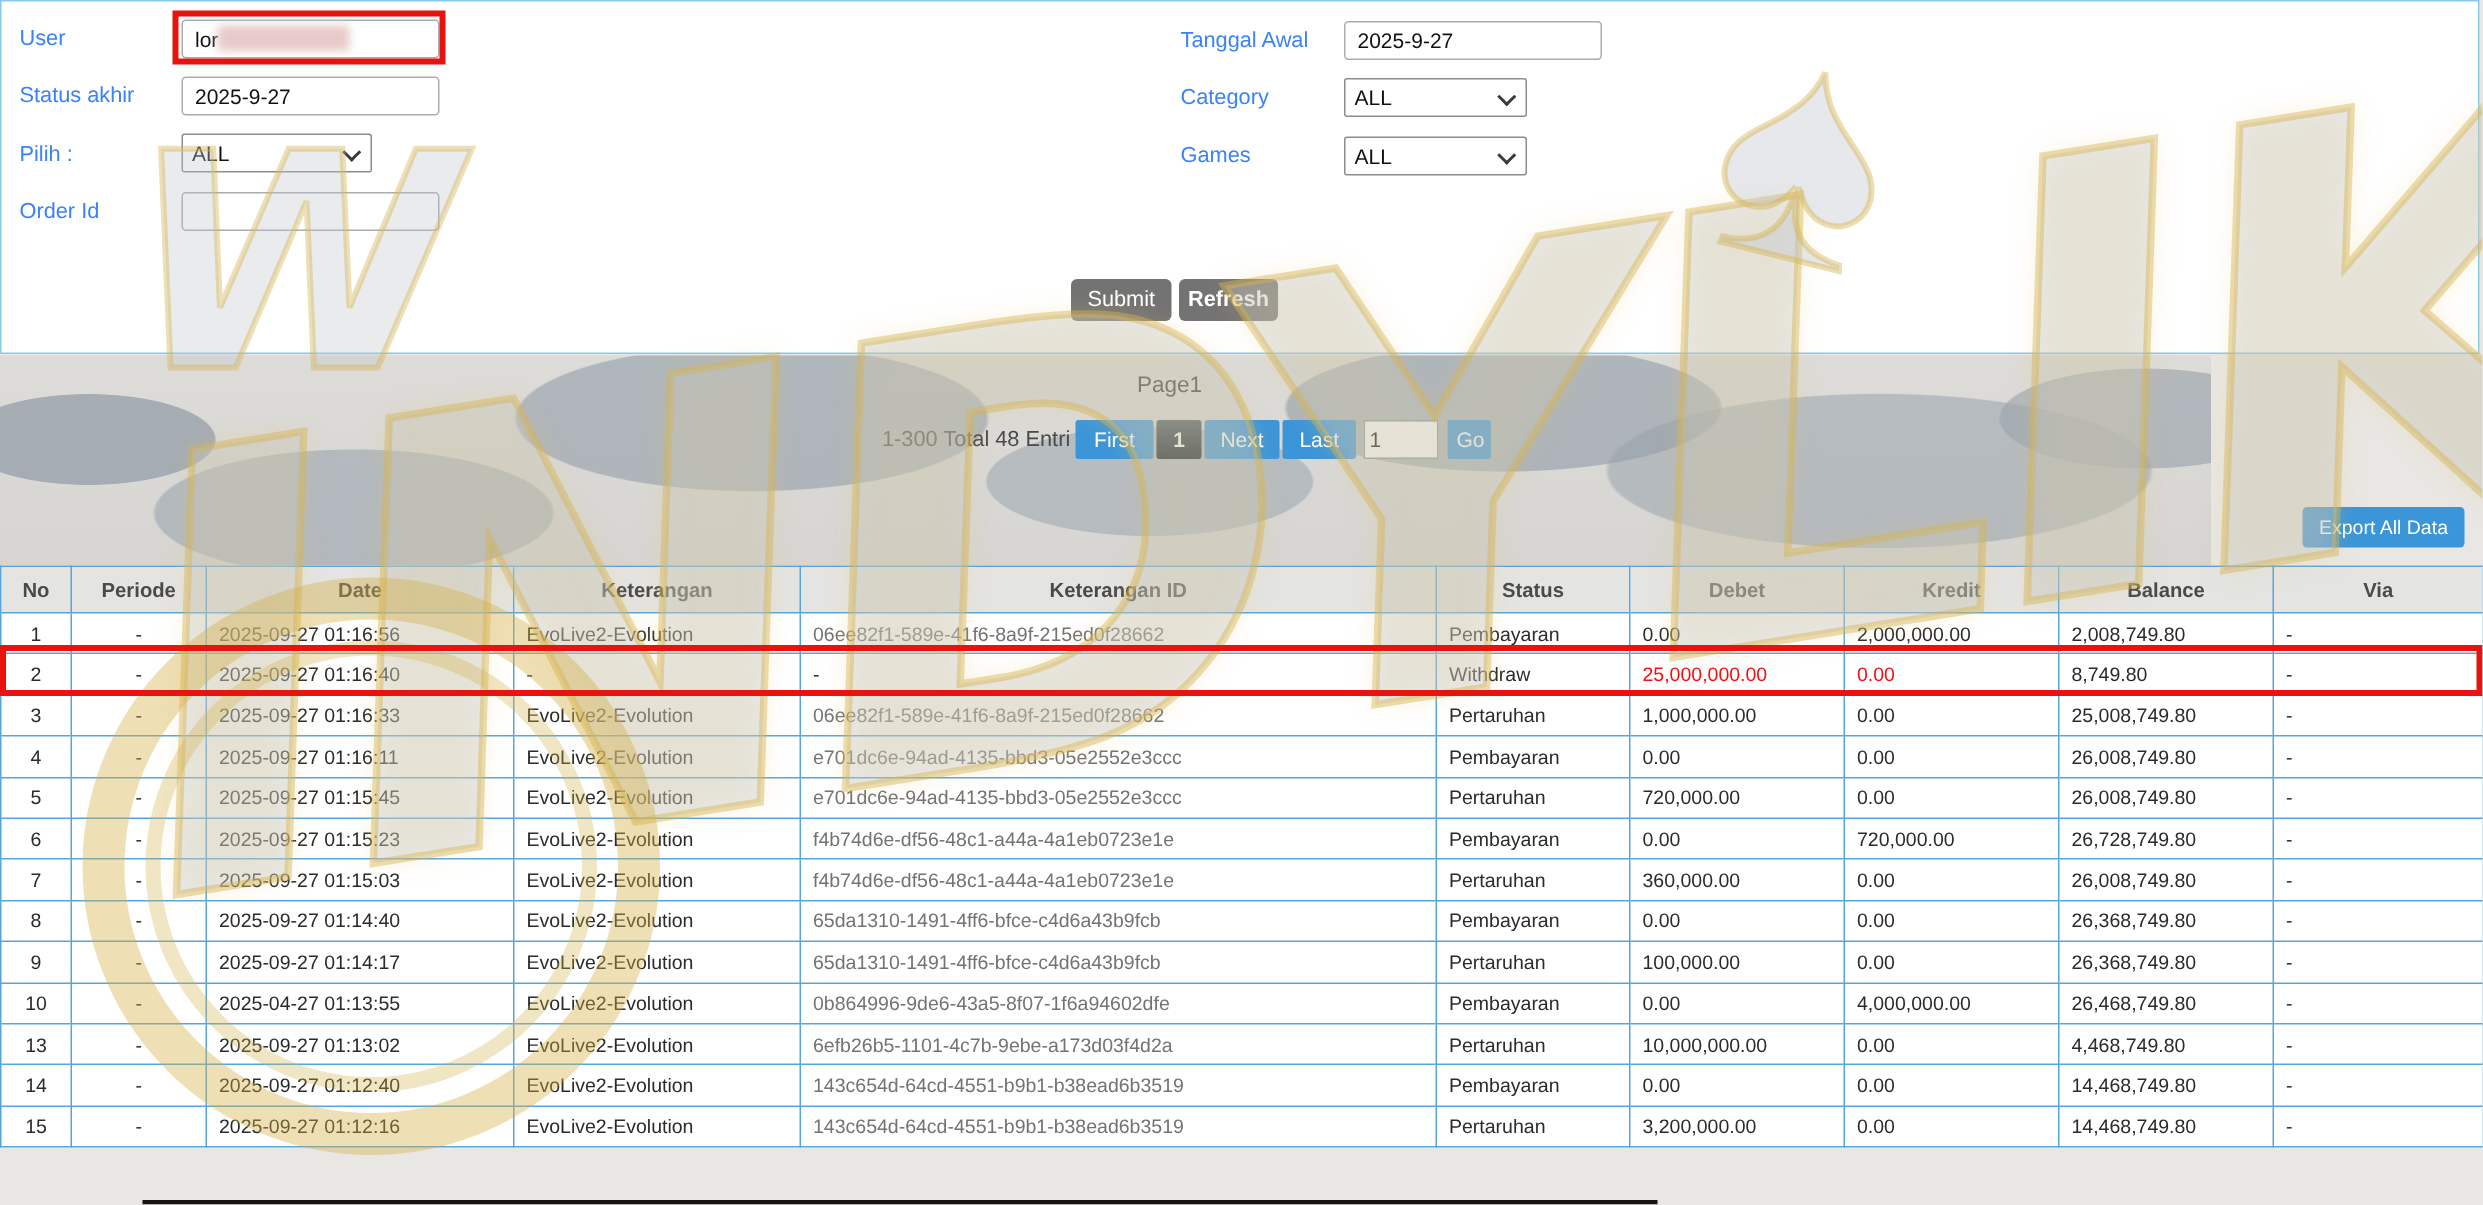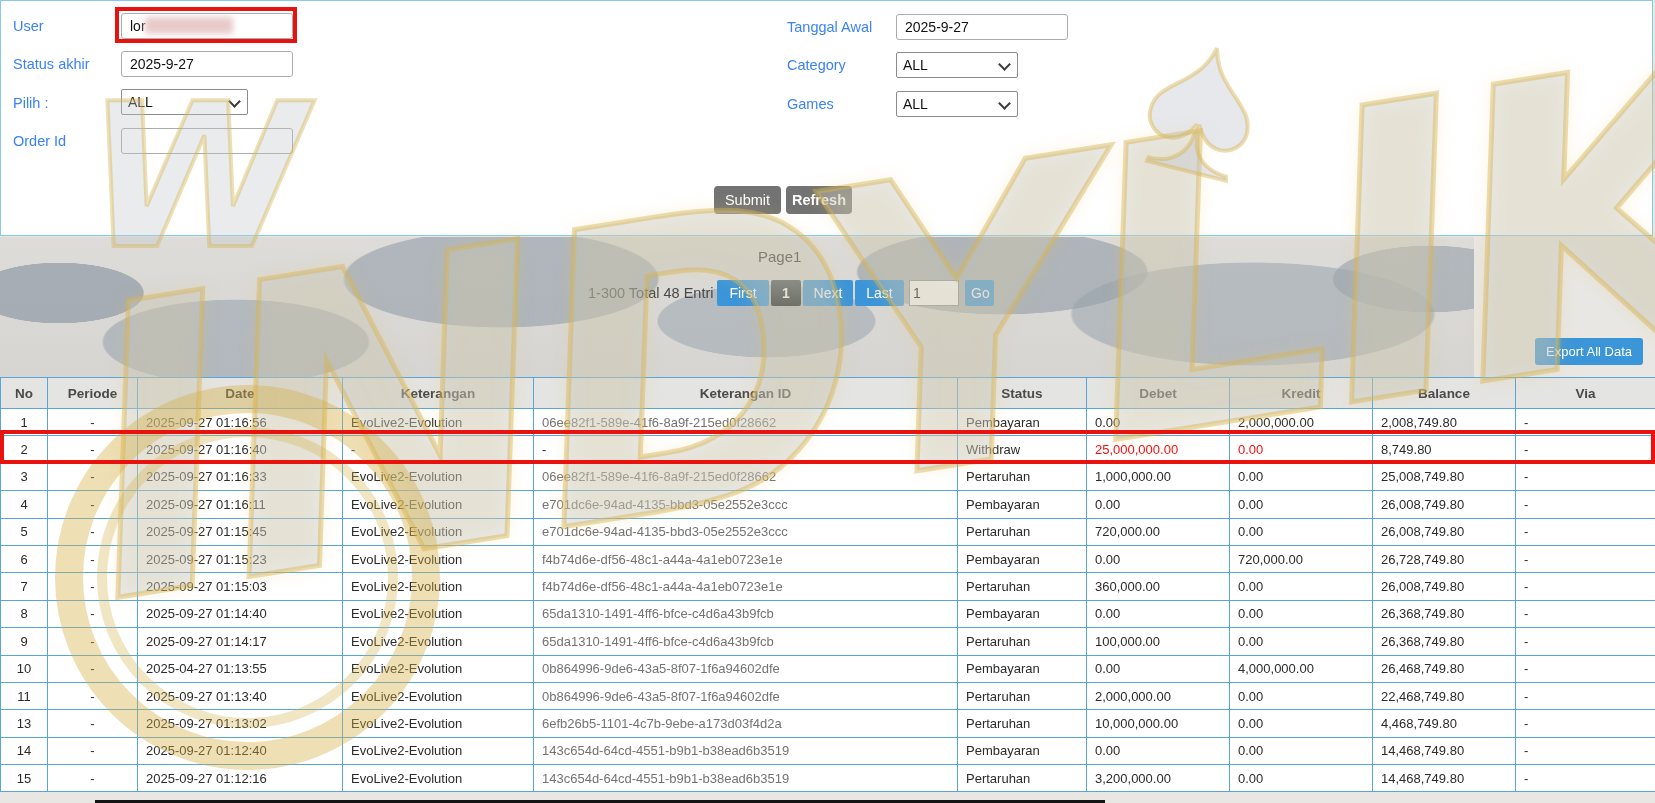--- a/index.html
+++ b/index.html
@@ -320,32 +320,20 @@
           <td class="c-date">2025-04-27 01:13:55</td>
           <td class="c-keterangan">EvoLive2-Evolution</td>
           <td class="c-keterangan_id"><span class="link">0b864996-9de6-43a5-8f07-1f6a94602dfe</span></td>
           <td class="c-status">Pembayaran</td>
           <td class="c-debet">0.00</td>
           <td class="c-kredit">4,000,000.00</td>
           <td class="c-balance">26,468,749.80</td>
           <td class="c-via">-</td>
         </tr>
         <tr>
-          <td class="c-no">11</td>
-          <td class="c-periode">-</td>
-          <td class="c-date">2025-09-27 01:13:40</td>
-          <td class="c-keterangan">EvoLive2-Evolution</td>
-          <td class="c-keterangan_id"><span class="link">0b864996-9de6-43a5-8f07-1f6a94602dfe</span></td>
-          <td class="c-status">Pertaruhan</td>
-          <td class="c-debet">2,000,000.00</td>
-          <td class="c-kredit">0.00</td>
-          <td class="c-balance">22,468,749.80</td>
-          <td class="c-via">-</td>
-        </tr>
-        <tr>
           <td class="c-no">13</td>
           <td class="c-periode">-</td>
           <td class="c-date">2025-09-27 01:13:02</td>
           <td class="c-keterangan">EvoLive2-Evolution</td>
           <td class="c-keterangan_id"><span class="link">6efb26b5-1101-4c7b-9ebe-a173d03f4d2a</span></td>
           <td class="c-status">Pertaruhan</td>
           <td class="c-debet">10,000,000.00</td>
           <td class="c-kredit">0.00</td>
           <td class="c-balance">4,468,749.80</td>
           <td class="c-via">-</td>

